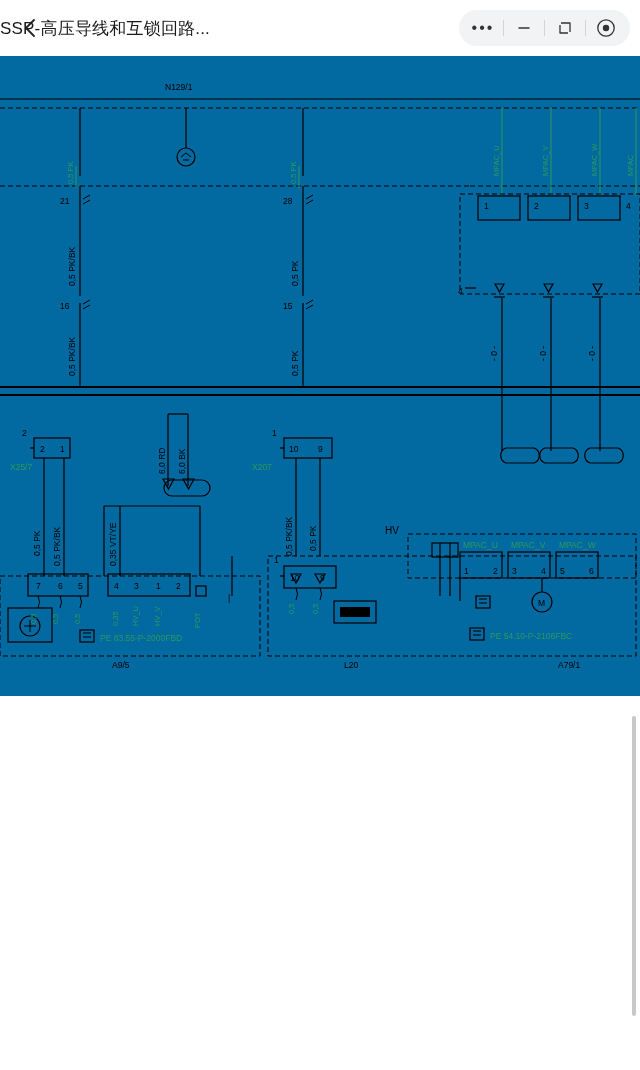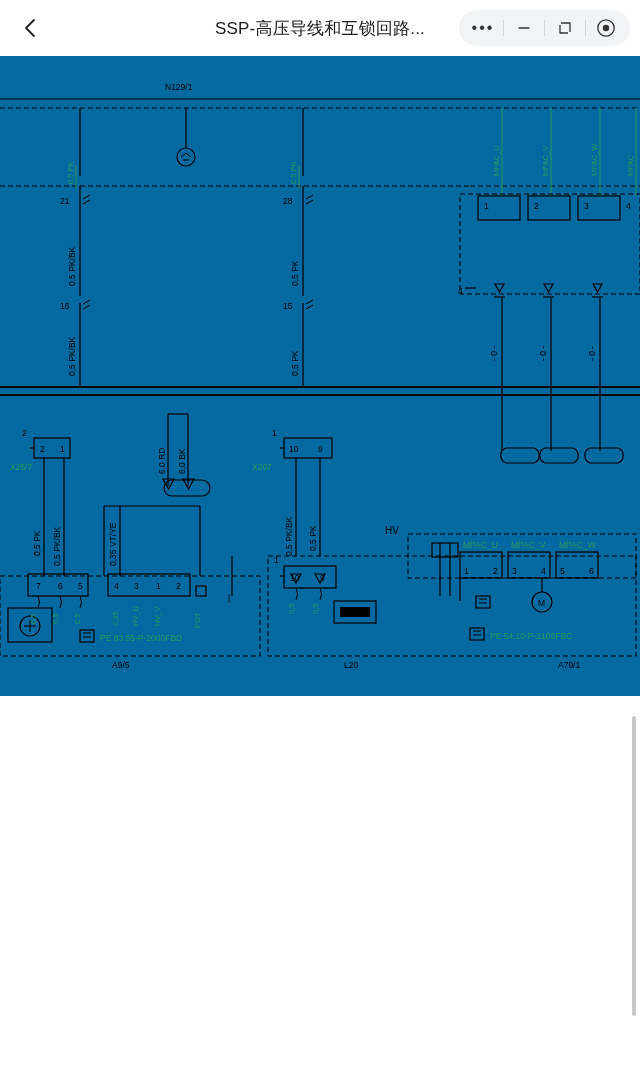--- a/index.html
+++ b/index.html
@@ -23,21 +23,21 @@
   .back-btn {
     width: 46px; height: 46px;
     margin-left: 8px;
     display: flex; align-items: center; justify-content: center;
     cursor: pointer;
   }
   .back-btn svg { display:block; }
   .title-text {
     position: absolute;
     left: 0; right: 0;
-    text-align: center;
+    text-align: left;
     font-size: 17px;
     color: #1a1a1a;
     letter-spacing: 0.2px;
     pointer-events: none;
   }
   .win-controls {
     position: absolute;
     right: 10px;
     top: 10px;
     height: 36px;

